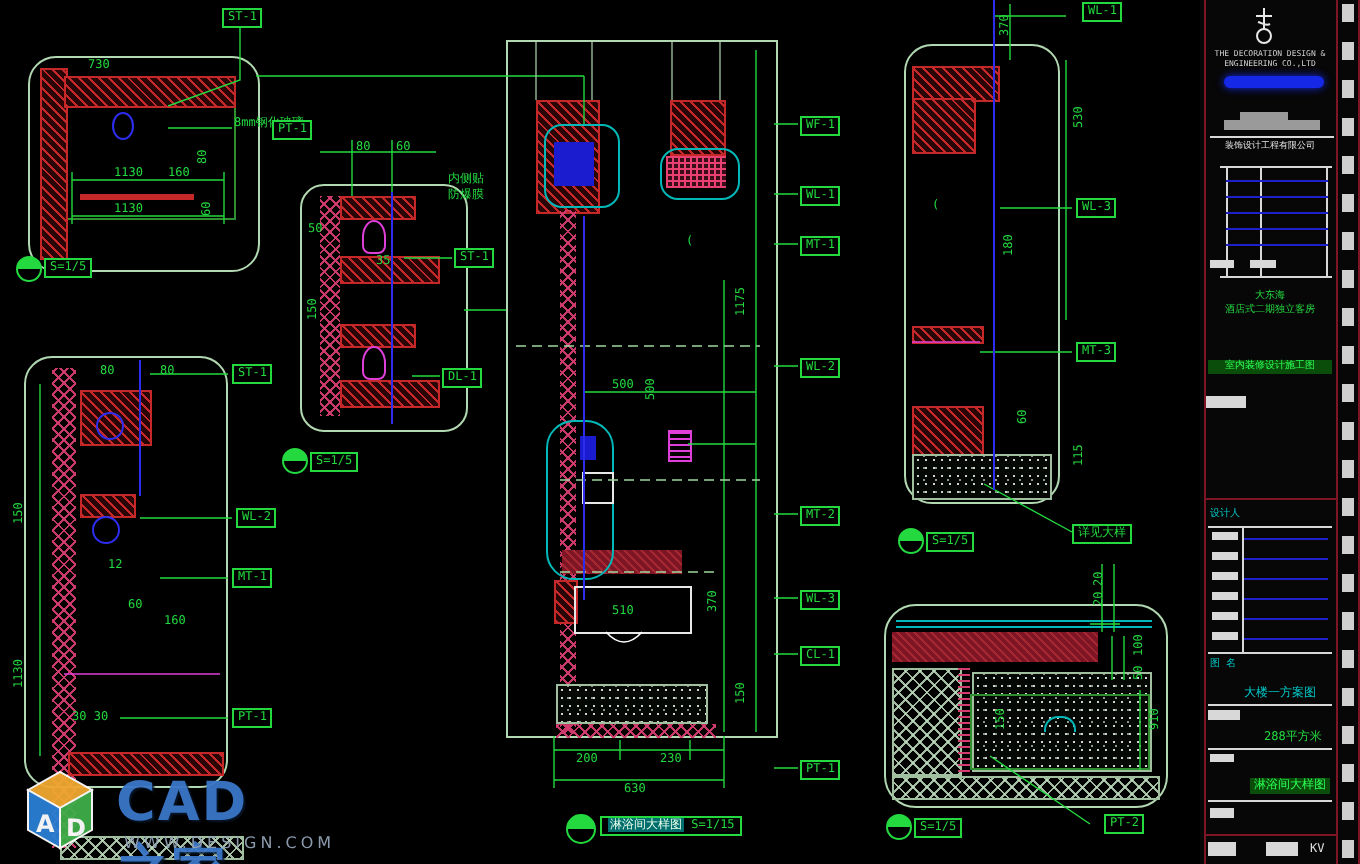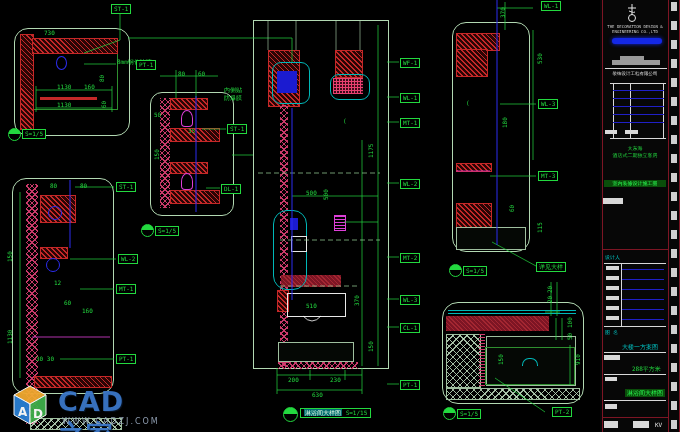--- a/index.html
+++ b/index.html
@@ -313,16 +313,16 @@
 
   <div id="wmark">
     <svg width="48" height="50">
       <polygon points="8,15 24,6 40,15 24,24" fill="#f0a830" stroke="#fff" stroke-width="1"></polygon>
       <polygon points="8,15 24,24 24,44 8,35" fill="#2a7fd4" stroke="#fff" stroke-width="1"></polygon>
       <polygon points="24,24 40,15 40,35 24,44" fill="#3fae4a" stroke="#fff" stroke-width="1"></polygon>
       <text x="12" y="36" fill="#fff" font-size="12" font-weight="bold" font-family="DejaVu Sans, sans-serif">A</text>
       <text x="27" y="38" fill="#fff" font-size="12" font-weight="bold" font-family="DejaVu Sans, sans-serif">D</text>
     </svg>
     <span id="wm-brand">CAD之家</span>
-    <span id="wm-url">WWW.CADZJ.COM</span>
+    <span id="wm-url">WWW.DESIGN.COM</span>
   </div>
 
 </div>
 
 </body></html>

